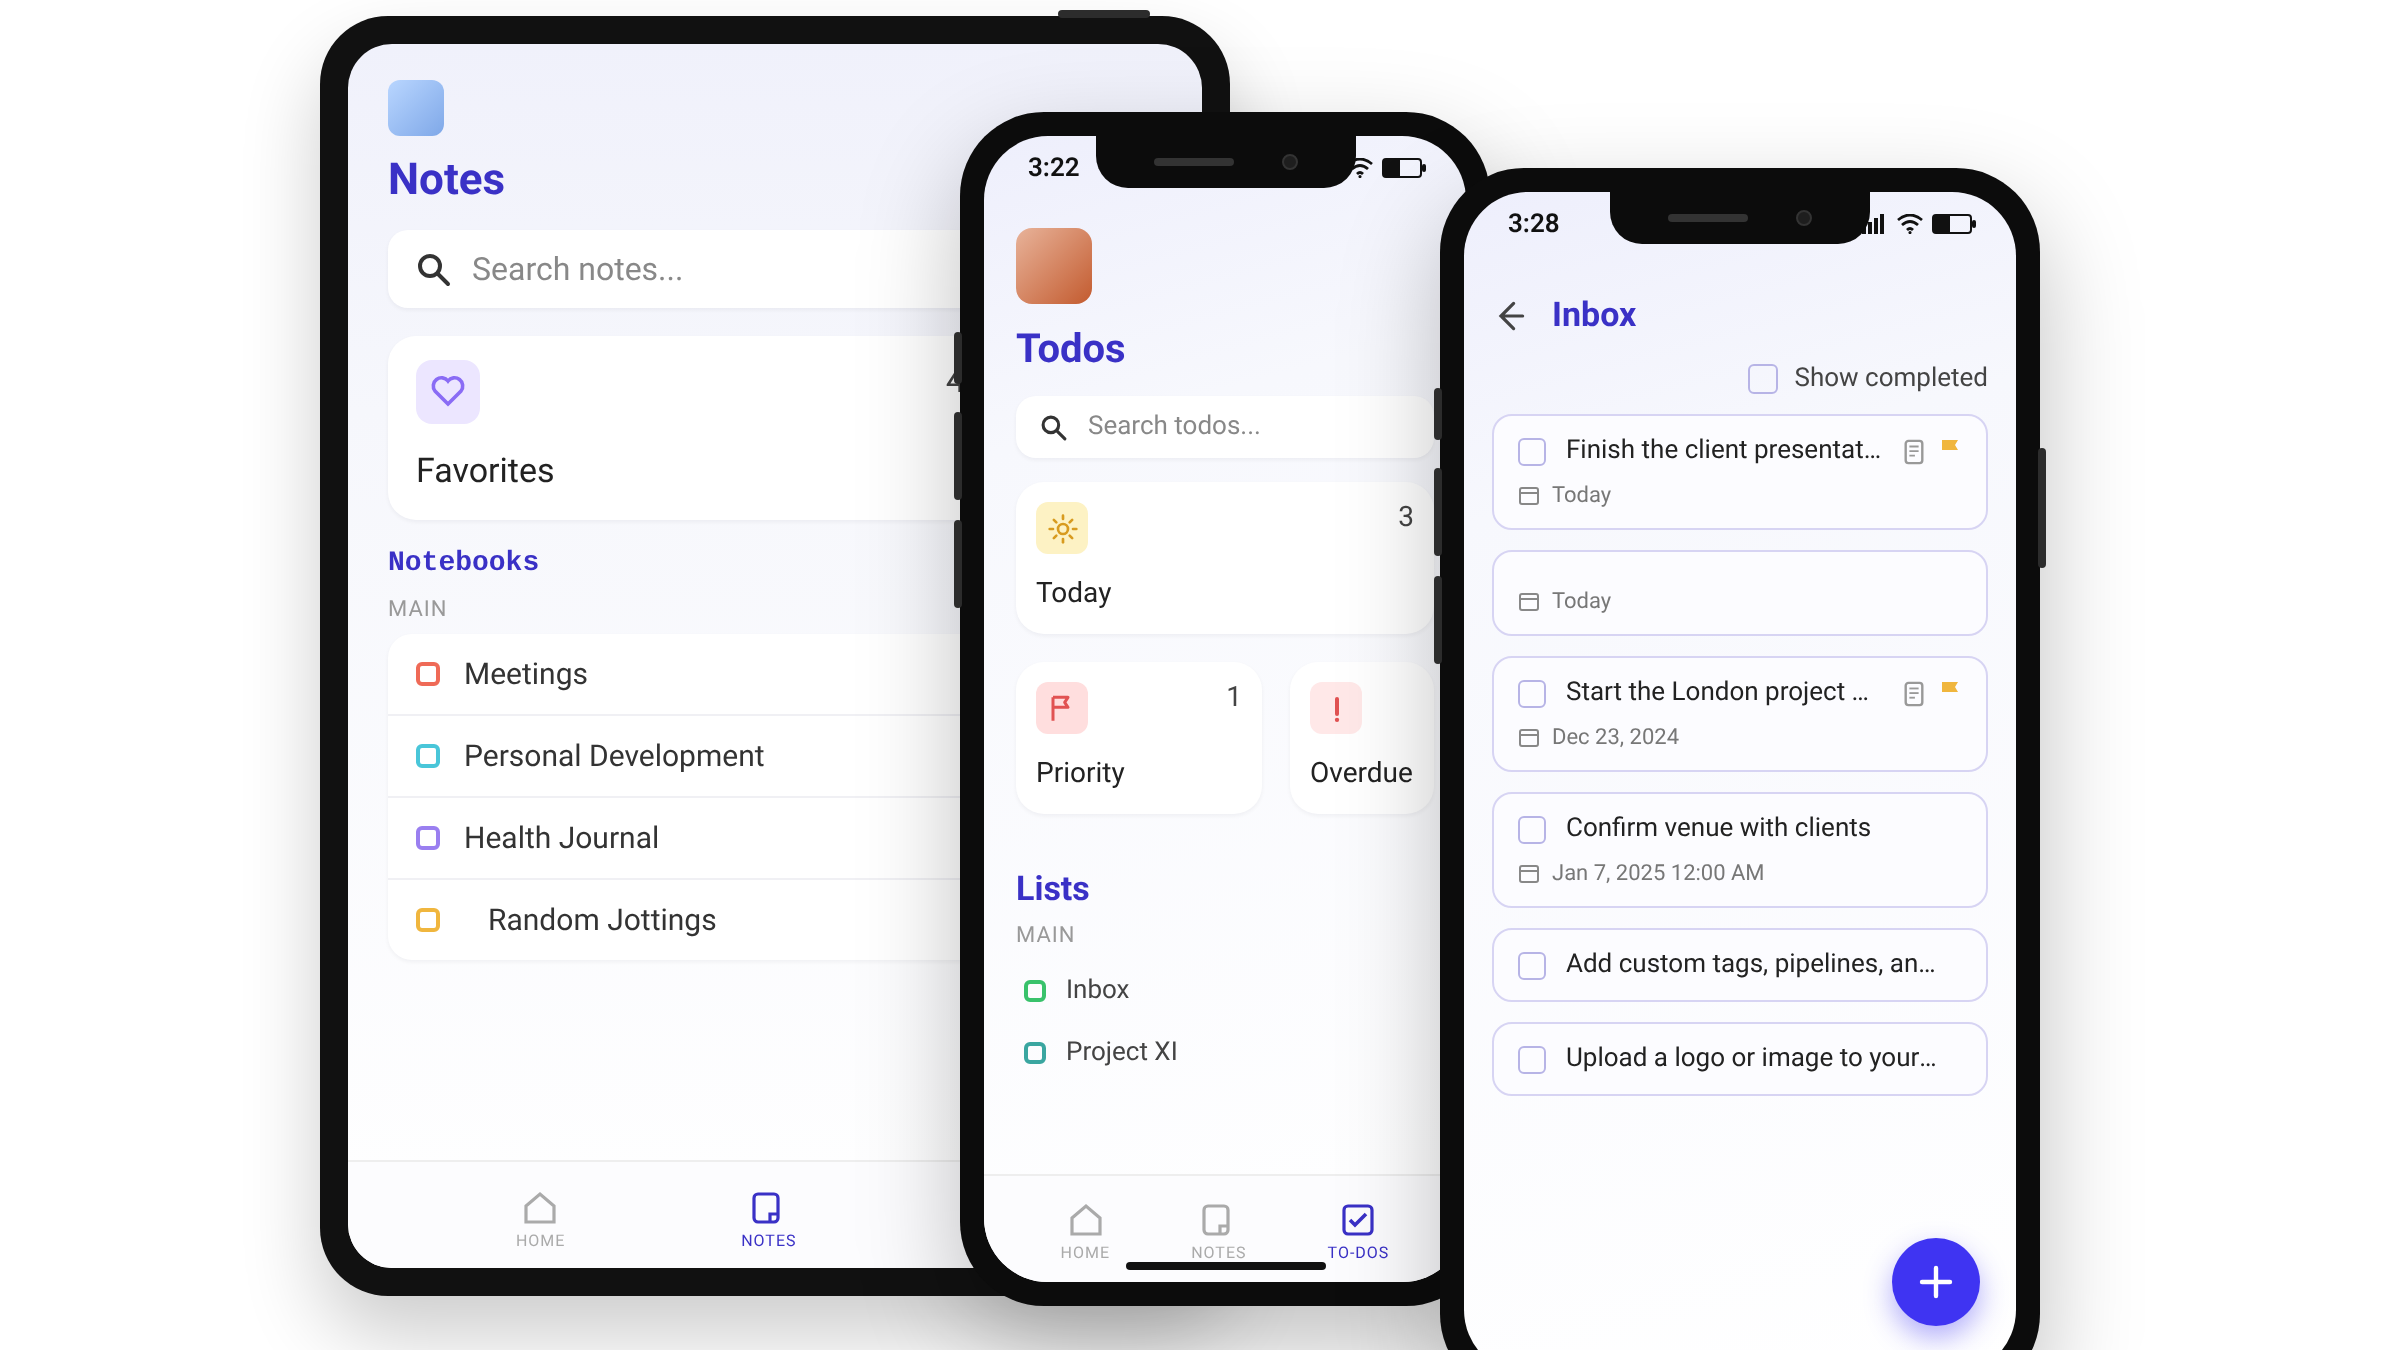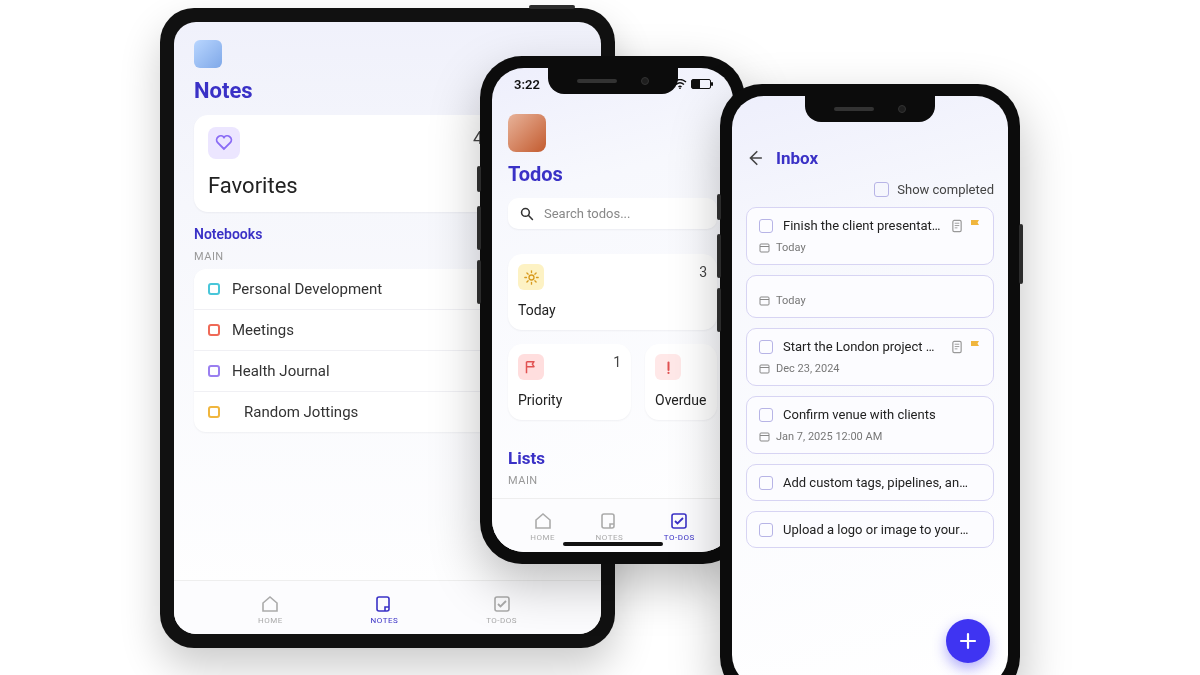--- a/index.html
+++ b/index.html
@@ -55,22 +55,22 @@
   .card {
     background:#fff; border-radius:14px; padding:12px 14px 14px;
     box-shadow:0 1px 2px rgba(15,15,40,.05);
     flex:1; display:flex; flex-direction:column; position:relative;
   }
   .card .count { position:absolute; top:12px; right:14px; font-size:18px; color:#444; }
   .card-icon {
     width:32px; height:32px; border-radius:8px; display:flex;
     align-items:center; justify-content:center; margin-bottom:14px;
   }
-  .card-label { font-size:22px; color:#222; }
-  .sub-heading { font-size:14px; font-weight:600; color:#3a31c6; margin:8px 0 8px; }
+  .card-label { font-size:17px; color:#222; }
+  .sub-heading { font-size:14px; font-weight:600; color:#3a31c6; margin:8px 0 8px;font-family:Liberation Mono, monospace; }
   .group-label { font-size:11px; letter-spacing:.5px; color:#999; margin-bottom:6px; }
   .nb-list {
     background:#fff; border-radius:12px; overflow:hidden;
     box-shadow:0 1px 2px rgba(15,15,40,.05);
   }
   .nb-item {
     display:flex; align-items:center; gap:12px; padding:11px 14px;
     border-bottom:1px solid #f0f0f4; font-size:15px; color:#333;
   }
   .nb-item:last-child { border-bottom:none;gap:24px; }
@@ -88,21 +88,21 @@
   .tab.active { color:#3a31c6; }
   .tab svg { width:20px; height:20px; }
 
   .edge-btn { position:absolute; background:#2c2c2c; border-radius:3px; }
   .tablet .edge-r1 { right:-3px; top:130px; width:4px; height:34px; }
   .tablet .edge-r2 { right:-3px; top:175px; width:4px; height:56px; }
   .tablet .edge-t  { top:-3px; right:40px; width:46px; height:4px; }
 
   
   .phone {
-    position:absolute; width:265px; height:508px; background:#0c0c0c;
+    position:absolute; width:265px; height:597px; background:#0c0c0c;
     border-radius:42px; padding:12px; box-shadow:0 20px 50px rgba(0,0,0,.25);
   }
   .phone-screen {
     width:100%; height:100%; border-radius:32px; overflow:hidden; position:relative;
     background: linear-gradient(165deg,#eeeffc 0%,#f7f8fd 25%,#fff 100%);
   }
   .notch {
     position:absolute; top:0; left:50%; transform:translateX(-50%);
     width:130px; height:26px; background:#0c0c0c;
     border-bottom-left-radius:16px; border-bottom-right-radius:16px;
@@ -123,21 +123,21 @@
   .phone .content { position:absolute; top:38px; left:0; right:0; bottom:0; padding:8px 16px 60px; overflow:hidden; }
   .phone .edge-l1{ position:absolute; left:-3px; top:110px; width:4px; height:26px; background:#2c2c2c; border-radius:3px;}
   .phone .edge-l2{ position:absolute; left:-3px; top:150px; width:4px; height:44px; background:#2c2c2c; border-radius:3px;}
   .phone .edge-l3{ position:absolute; left:-3px; top:204px; width:4px; height:44px; background:#2c2c2c; border-radius:3px;}
   .phone .edge-r { position:absolute; right:-3px; top:140px; width:4px; height:60px; background:#2c2c2c; border-radius:3px;}
   .home-ind { position:absolute; bottom:6px; left:50%; transform:translateX(-50%);
     width:100px; height:4px; background:#111; border-radius:4px; }
 
   
   .phone1 { left:480px; top:56px; z-index:2; }
-  .search.sm { padding:8px 12px; margin-bottom:25px; }
+  .search.sm { padding:8px 12px; margin-bottom:12px; }
   .search.sm span { font-size:13px; }
   .card.sm { padding:10px 10px 12px; }
   .card.sm .card-icon { width:26px; height:26px; border-radius:6px; margin-bottom:12px; }
   .card.sm .card-label { font-size:14px; }
   .card.sm .count { font-size:14px; top:10px; right:10px; }
   .list-item {
     display:flex; align-items:center; gap:10px; padding:8px 4px;
     font-size:13px; color:#444;
   }
 
@@ -261,20 +261,26 @@
 </svg>
 
 <div class="tablet">
   <div class="edge-btn edge-t"></div>
     <div class="edge-btn edge-r1"></div>
     <div class="edge-btn edge-r2"></div>
   <div class="tablet-screen">
     <div class="avatar"></div>
     <h2 class="section-title">Notes</h2>
 
+    <div class="search">
+      <svg class="icon" viewBox="0 0 18 18" style="color:#333">
+          <use href="#i-search"></use>
+        </svg>
+      <span>Search notes...</span>
+    </div>
 
     <div class="card-row">
       <div class="card">
         <div class="card-icon" style="background:#ece6ff;color:#8a6cf5">
           <svg viewBox="0 0 18 18" width="18" height="18">
               <use href="#i-heart"></use>
             </svg>
         </div>
         <span class="count">4</span>
         <span class="card-label">Favorites</span>
@@ -286,26 +292,26 @@
             </svg>
         </div>
         <span class="card-label">All</span>
       </div>
     </div>
 
     <div class="sub-heading">Notebooks</div>
     <div class="group-label">MAIN</div>
     <div class="nb-list" id="tablet-nb">
         <div class="nb-item">
+          <span class="dot" style="border-color:#ef6a57"></span>
+          <span>Meetings</span>
+        </div>
+        <div class="nb-item">
           <span class="dot" style="border-color:#49c6d9"></span>
           <span>Personal Development</span>
-        </div>
-        <div class="nb-item">
-          <span class="dot" style="border-color:#ef6a57"></span>
-          <span>Meetings</span>
         </div>
         <div class="nb-item">
           <span class="dot" style="border-color:#9a7ff0"></span>
           <span>Health Journal</span>
         </div>
         <div class="nb-item">
           <span class="dot" style="border-color:#f0b63e"></span>
           <span>Random Jottings</span>
         </div>
       </div>
@@ -439,20 +445,34 @@
     <div class="home-ind"></div>
   </div>
 </div>
 
 <div class="phone phone2">
   <div class="edge-l1"></div>
     <div class="edge-l2"></div>
     <div class="edge-l3"></div>
     <div class="edge-r"></div>
   <div class="phone-screen">
+    <div class="statusbar">
+      <span>3:28</span>
+      <div class="status-icons">
+        <svg viewBox="0 0 12 10">
+            <use href="#i-sig"></use>
+          </svg>
+        <svg viewBox="0 0 14 10">
+            <use href="#i-wifi"></use>
+          </svg>
+        <span class="bat">
+            <i></i>
+          </span>
+      </div>
+    </div>
     <div class="notch">
         <span class="spk"></span>
         <span class="cam"></span>
       </div>
 
     <div class="content" style="padding:8px 14px 20px">
       <div class="header-row">
         <svg class="backarr" viewBox="0 0 20 20" style="color:#444">
             <use href="#i-back"></use>
           </svg>

